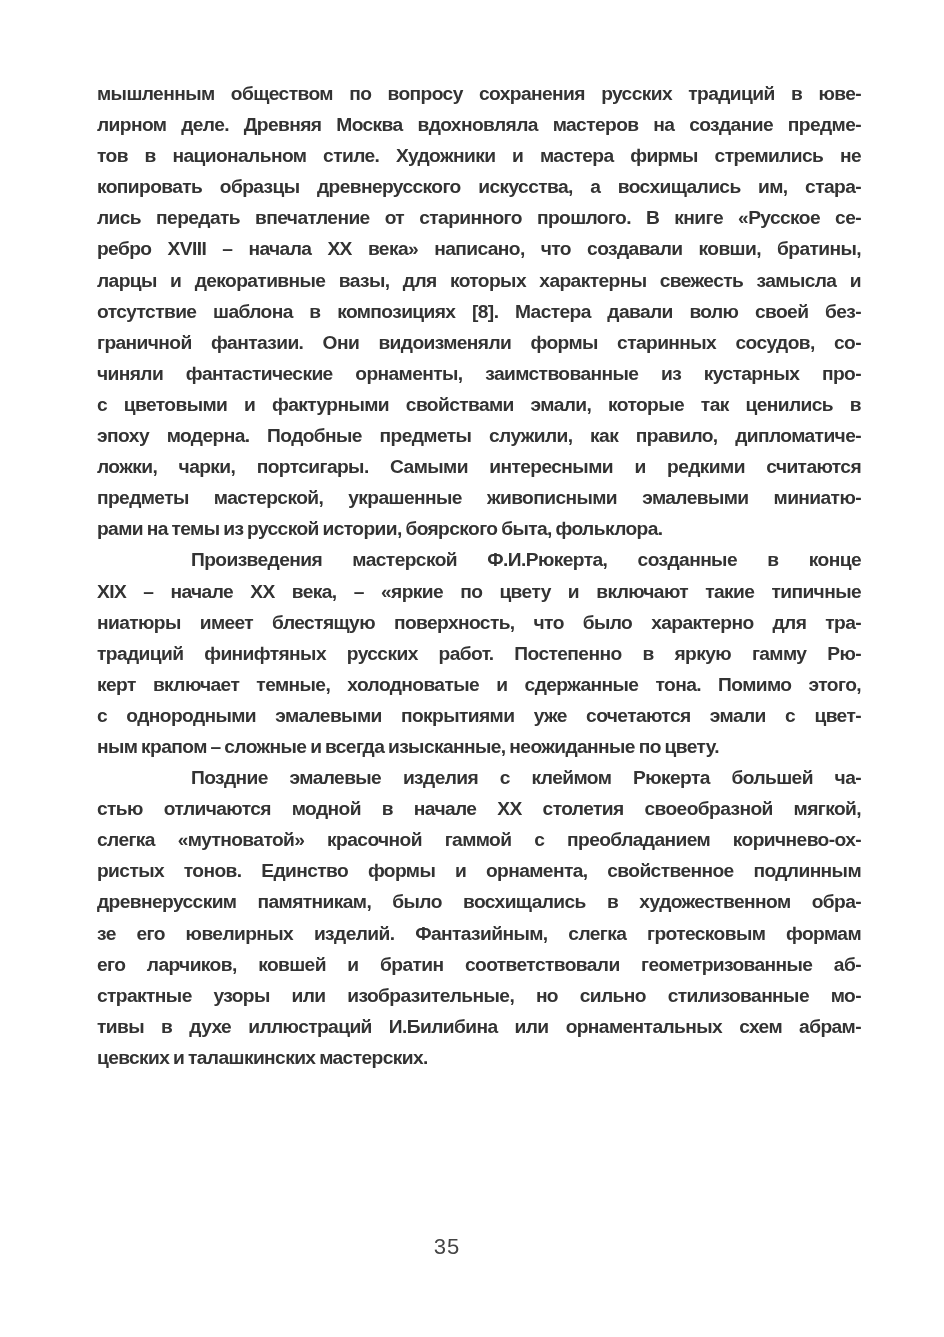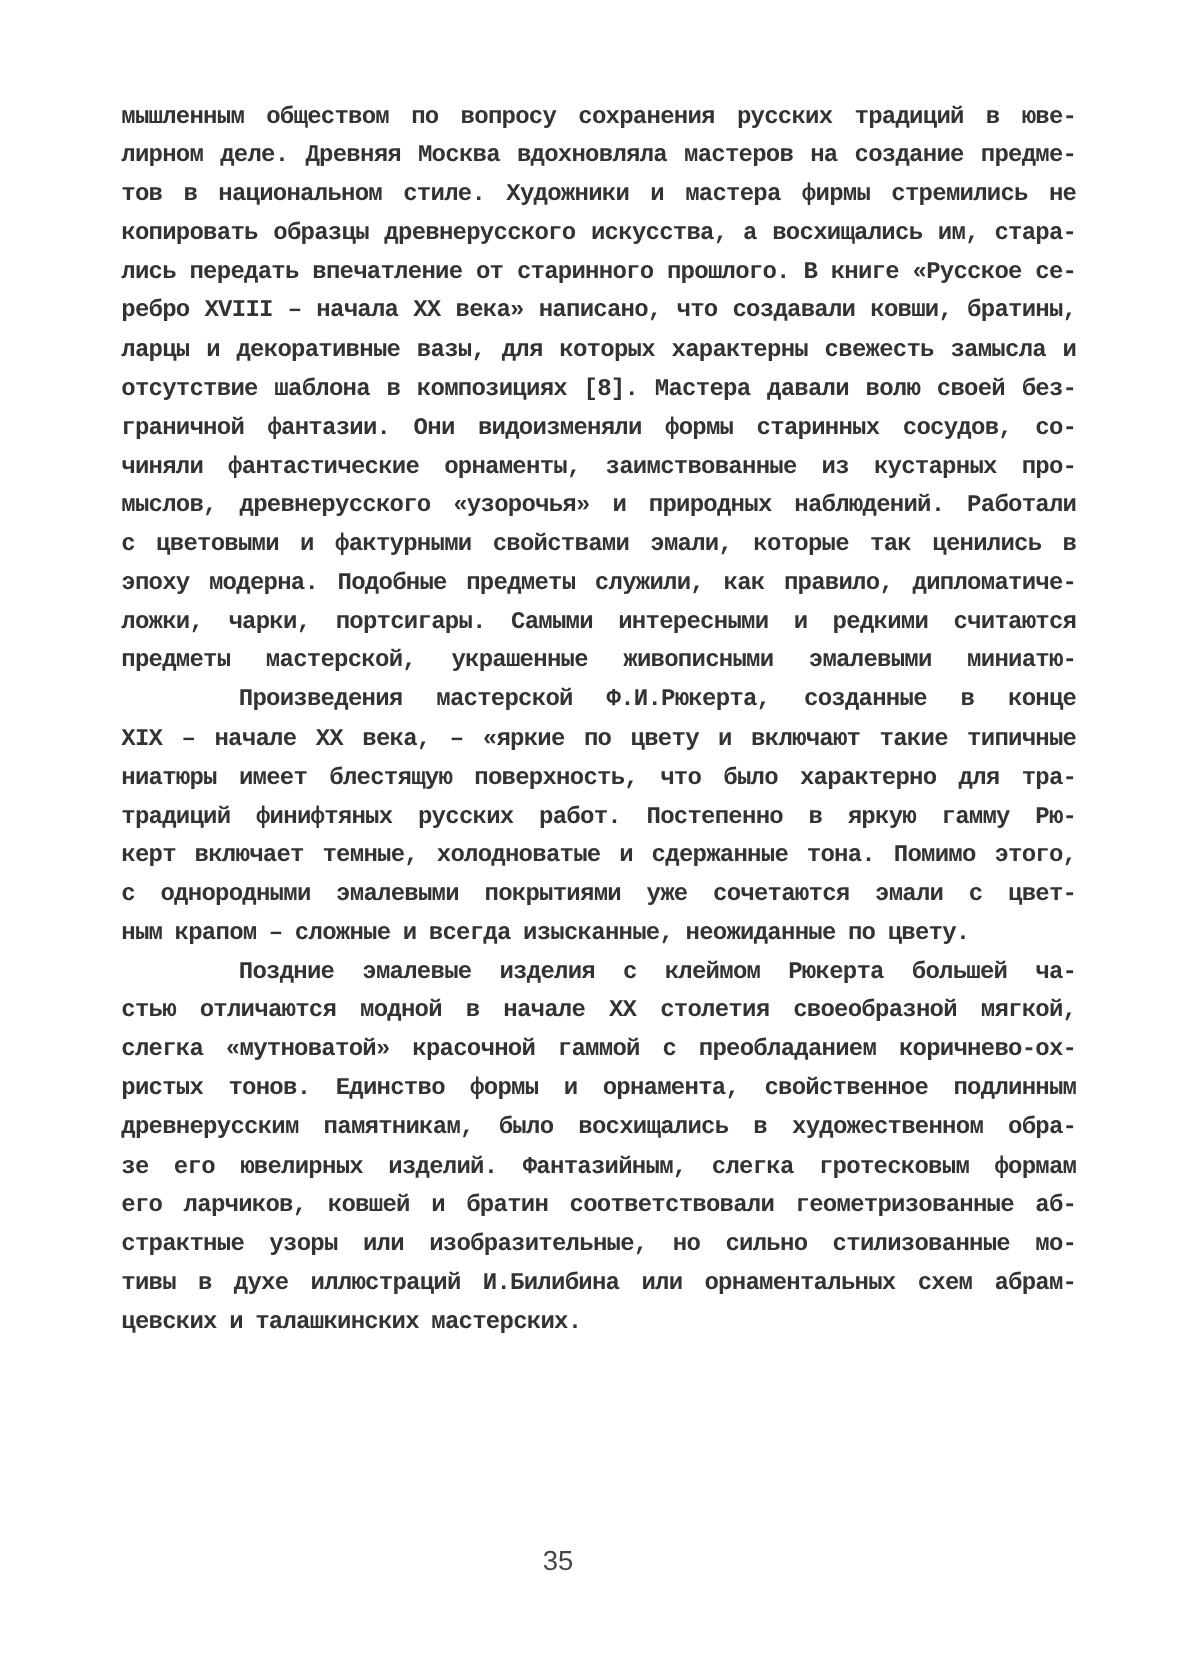--- a/index.html
+++ b/index.html
@@ -18,21 +18,21 @@
       left: 0; top: 0;
       width: 944px;
       height: 1337px;
       background: #ffffff;
     }
     .text-block {
       position: absolute;
       left: 97px;
       top: 78px;
       width: 764px;
-      font-family: Liberation Mono, monospace;
+      font-family: Liberation Sans, sans-serif;
       font-size: 19.2px;
       color: #333333;
       line-height: 31.1px;
       letter-spacing: -0.6px;
       word-spacing: -1px;
     }
     .line {
       display: block;
       white-space: nowrap;
       text-align: justify;
@@ -46,46 +46,46 @@
     }
     .line.indent {
       padding-left: 94px;
     }
     .page-number {
       position: absolute;
       left: 0;
       width: 893px;
       top: 1236px;
       text-align: center;
-      font-family: Liberation Sans, sans-serif;
+      font-family: Liberation Mono, monospace;
       font-size: 22px;
       color: #444444;
     }
   </style>
 </head>
 <body>
 
 <div class="page">
   <div class="text-block" id="text-block">
       <div>
         <span class="line">мышленным обществом по вопросу сохранения русских традиций в юве-</span>
         <span class="line">лирном деле. Древняя Москва вдохновляла мастеров на создание предме-</span>
         <span class="line">тов в национальном стиле. Художники и мастера фирмы стремились не</span>
         <span class="line">копировать образцы древнерусского искусства, а восхищались им, стара-</span>
         <span class="line">лись передать впечатление от старинного прошлого. В книге «Русское се-</span>
         <span class="line">ребро XVIII – начала XX века» написано, что создавали ковши, братины,</span>
         <span class="line">ларцы и декоративные вазы, для которых характерны свежесть замысла и</span>
         <span class="line">отсутствие шаблона в композициях [8].  Мастера давали волю своей без-</span>
         <span class="line">граничной фантазии. Они видоизменяли формы старинных сосудов, со-</span>
         <span class="line">чиняли фантастические орнаменты, заимствованные из кустарных про-</span>
-        <span class="line">мыслов, древнерусского «узорочья» и природных наблюдений. Работали</span>
         <span class="line">с цветовыми и фактурными свойствами эмали, которые так ценились в</span>
         <span class="line">эпоху модерна. Подобные предметы служили, как правило, дипломатиче-</span>
         <span class="line">ложки, чарки, портсигары. Самыми интересными и редкими считаются</span>
         <span class="line">предметы мастерской, украшенные живописными эмалевыми миниатю-</span>
+        <span class="line last">рами на темы из русской истории, боярского быта, фольклора.</span>
       </div>
       <div>
         <span class="line indent">Произведения мастерской Ф.И.Рюкерта, созданные в конце</span>
         <span class="line">XIX – начале XX века, – «яркие по цвету и включают такие типичные</span>
         <span class="line">ниатюры имеет блестящую поверхность, что было характерно для тра-</span>
         <span class="line">традиций финифтяных русских работ. Постепенно в яркую гамму Рю-</span>
         <span class="line">керт включает темные, холодноватые и сдержанные тона. Помимо этого,</span>
         <span class="line">с однородными эмалевыми покрытиями уже сочетаются эмали с цвет-</span>
         <span class="line last">ным крапом – сложные и всегда изысканные, неожиданные по цвету.</span>
       </div>

